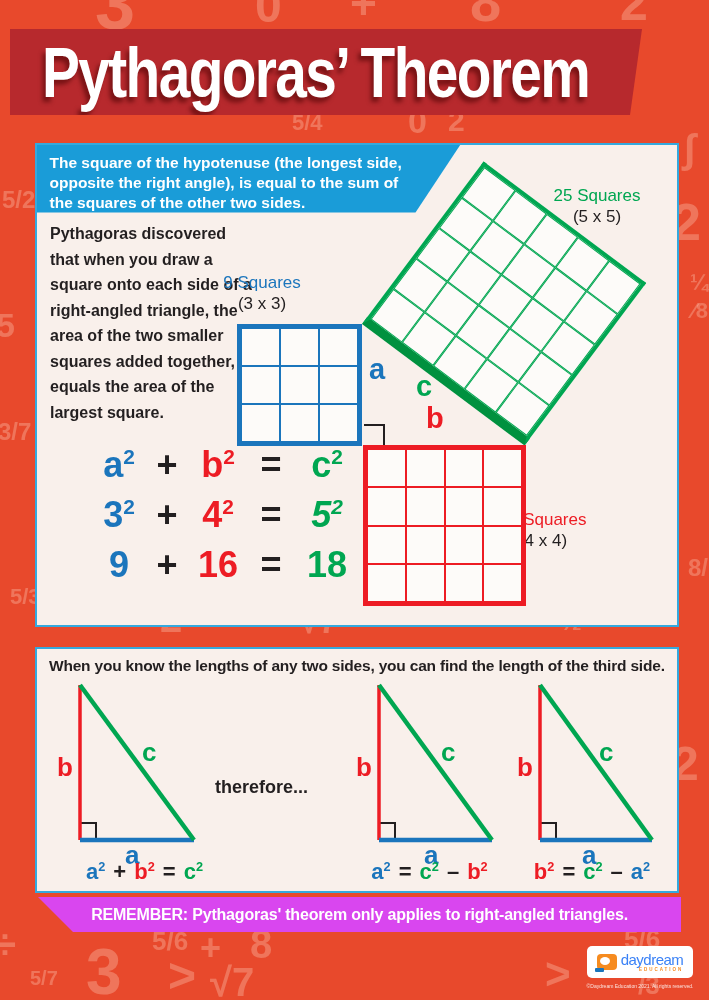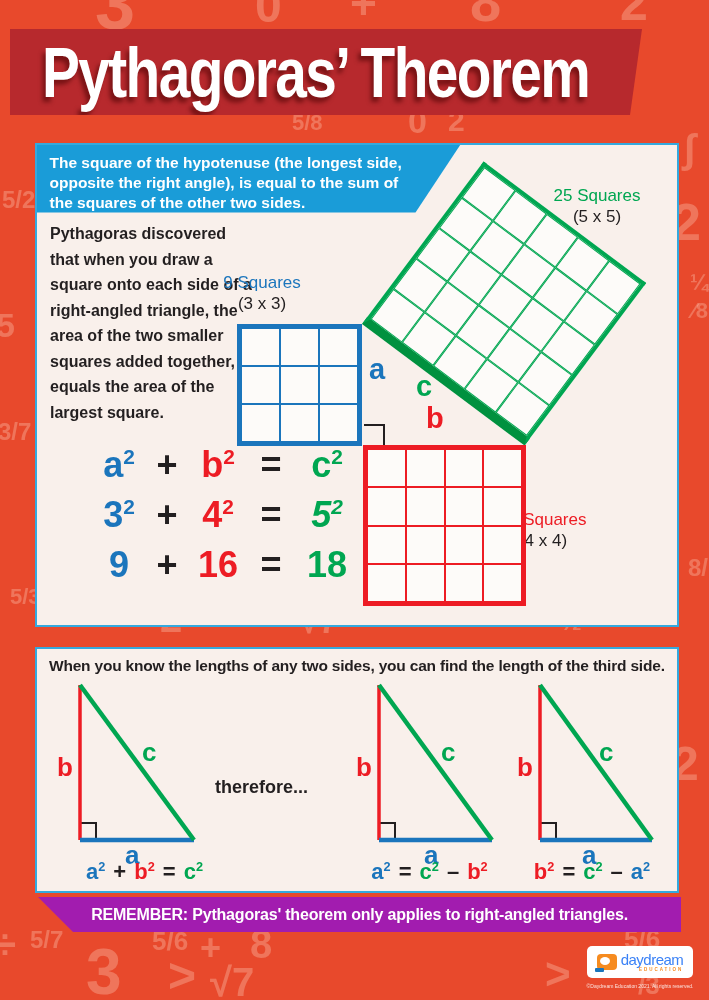--- a/index.html
+++ b/index.html
@@ -56,21 +56,21 @@
   .tri{position:absolute;top:33px;}
   .tri .side-b{stroke:var(--red);stroke-width:3.5;}
   .tri .side-a{stroke:var(--blue);stroke-width:4.5;}
   .tri .side-c{stroke:var(--green);stroke-width:4.5;}
   .tri .ra{stroke:#231f20;stroke-width:2;fill:none;}
   .tlabel{position:absolute;font-weight:bold;font-size:26px;line-height:1;}
   .therefore{position:absolute;left:178px;top:128px;color:#231f20;font-weight:bold;font-size:18px;}
   .eq-small{position:absolute;top:210px;text-align:center;font-weight:bold;font-size:22px;}
   .eq-small .term{display:inline-block;margin:0 4px;}
   
-  .banner{position:absolute;left:38px;top:897px;width:643px;height:35px;background:#a21caf;
+  .banner{position:absolute;left:38px;top:897px;width:643px;height:35px;background:#d946ef;
           clip-path:polygon(0 0,100% 0,100% 100%,35px 100%);
           color:#fff;font-weight:bold;font-size:16px;line-height:35px;text-align:center;letter-spacing:-0.2px;}
   
   .logo-box{position:absolute;left:587px;top:946px;width:106px;height:32px;background:#fff;border-radius:5px;
             display:flex;align-items:center;justify-content:center;gap:4px;}
   .logo-icon{position:relative;width:20px;height:16px;background:#f68b1f;border-radius:4px;flex:0 0 auto;}
   .logo-icon::after{content:"";position:absolute;left:3px;top:3px;width:10px;height:8px;background:#fff;border-radius:50%;}
   .logo-icon::before{content:"";position:absolute;left:-2px;bottom:-2px;width:9px;height:4px;background:#1b75bc;border-radius:1px;}
   .logo-words{display:flex;flex-direction:column;align-items:flex-end;}
   .logo-name{color:#3b82f6;font-weight:normal;font-size:15px;letter-spacing:-0.5px;line-height:14px;}
@@ -96,32 +96,32 @@
       <span class="bg-glyph" style="left: -4px; top: 308px; font-size: 34px;">5</span>
       <span class="bg-glyph" style="left: -2px; top: 420px; font-size: 24px;">3/7</span>
       <span class="bg-glyph" style="left: 0px; top: 586px; font-size: 22px; margin-left: 10px;">5/3</span>
       <span class="bg-glyph" style="left: 160px; top: 598px; font-size: 40px;">2</span>
       <span class="bg-glyph" style="left: 300px; top: 604px; font-size: 34px;">√7</span>
       <span class="bg-glyph" style="left: 468px; top: 602px; font-size: 24px;">7/8</span>
       <span class="bg-glyph" style="left: 560px; top: 608px; font-size: 26px;">½</span>
       <span class="bg-glyph" style="left: 688px; top: 556px; font-size: 24px;">8/</span>
       <span class="bg-glyph" style="left: 672px; top: 740px; font-size: 48px;">2</span>
       <span class="bg-glyph" style="left: -6px; top: 924px; font-size: 40px;">÷</span>
-      <span class="bg-glyph" style="left: 30px; top: 928px; font-size: 24px;">5/7</span>
+      <span class="bg-glyph" style="left: 30px; top: 968px; font-size: 20px;">5/7</span>
       <span class="bg-glyph" style="left: 86px; top: 940px; font-size: 64px;">3</span>
       <span class="bg-glyph" style="left: 152px; top: 928px; font-size: 26px;">5/6</span>
       <span class="bg-glyph" style="left: 200px; top: 930px; font-size: 36px;">+</span>
       <span class="bg-glyph" style="left: 168px; top: 952px; font-size: 48px;">&gt;</span>
       <span class="bg-glyph" style="left: 250px; top: 924px; font-size: 40px;">8</span>
       <span class="bg-glyph" style="left: 210px; top: 962px; font-size: 40px;">√7</span>
       <span class="bg-glyph" style="left: 624px; top: 926px; font-size: 26px;">5/6</span>
       <span class="bg-glyph" style="left: 545px; top: 952px; font-size: 44px;">&gt;</span>
       <span class="bg-glyph" style="left: 664px; top: 950px; font-size: 26px;">√3</span>
       <span class="bg-glyph" style="left: 638px; top: 972px; font-size: 26px;">/3</span>
-      <span class="bg-glyph" style="left: 292px; top: 112px; font-size: 22px;">5/8</span>
+      <span class="bg-glyph" style="left: 292px; top: 112px; font-size: 22px;">5/4</span>
       <span class="bg-glyph" style="left: 408px; top: 104px; font-size: 34px;">0</span>
       <span class="bg-glyph" style="left: 448px; top: 106px; font-size: 30px;">2</span>
     </div>
 
   <div class="title-band">
     <span class="title">Pythagoras’ Theorem</span>
   </div>
 
   <section class="panel panel1">
     <div class="callout">The square of the hypotenuse (the longest side, opposite the right angle), is equal to the sum of the squares of the other two sides.</div>

